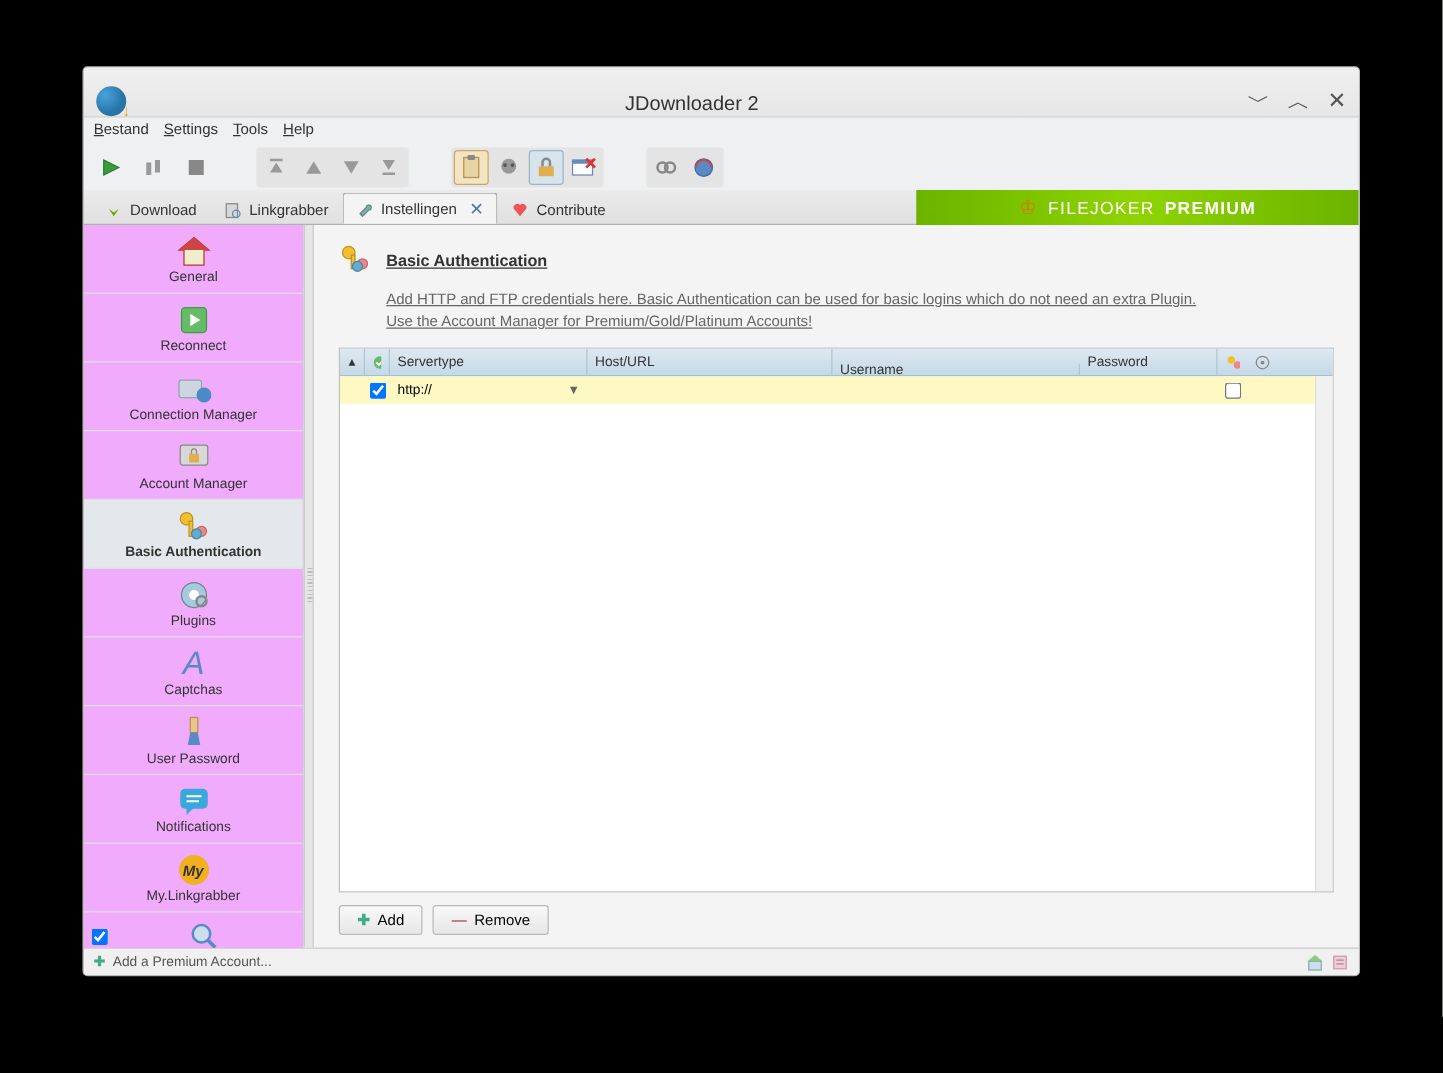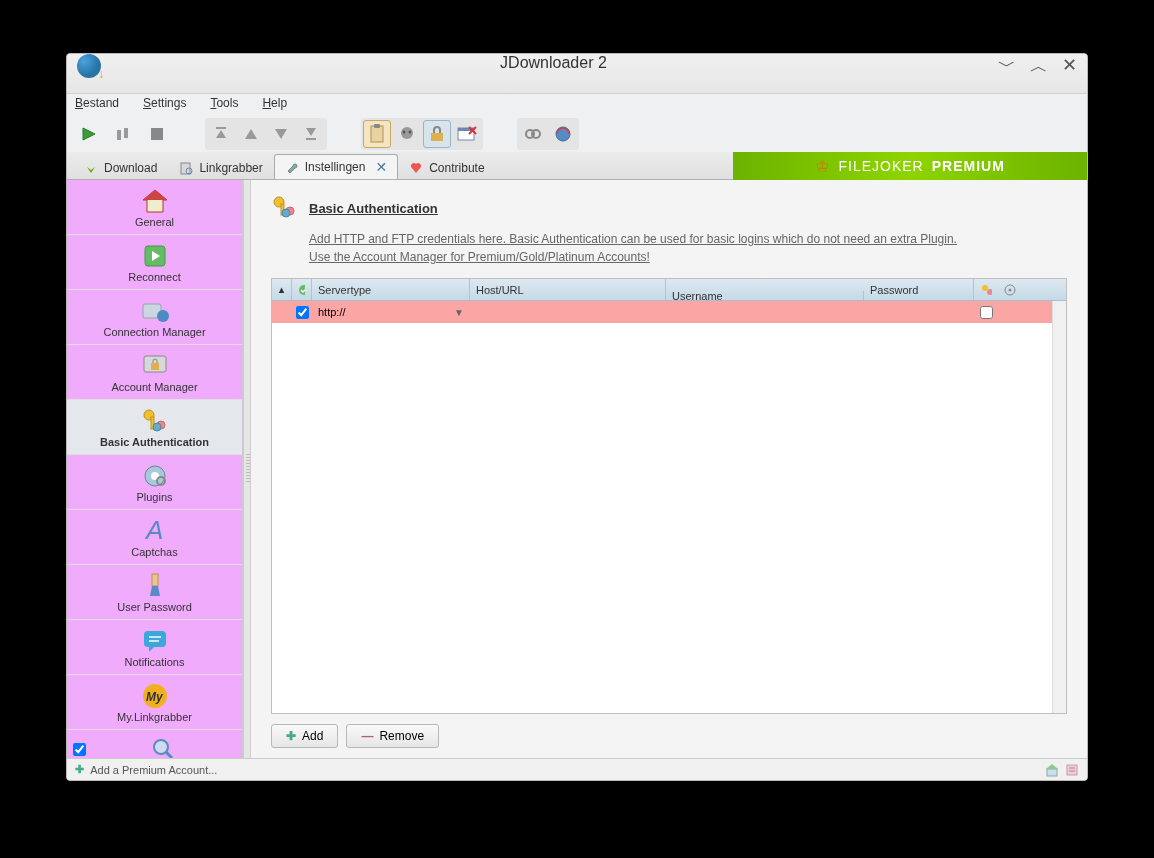--- a/index.html
+++ b/index.html
@@ -1,24 +1,24 @@
 <!DOCTYPE html>
 <html><head>
 <meta charset="utf-8">
 <style>
 * { margin: 0; padding: 0; box-sizing: border-box; font-family: -apple-system, BlinkMacSystemFont, "Segoe UI", sans-serif; }
 body { background: #000; width: 1154px; height: 858px; position: relative; }
 .window { position: absolute; left: 66px; top: 53px; width: 1022px; height: 728px; background: #eff0f1; border: 1px solid #b8b8b8; border-radius: 4px; overflow: hidden; display: flex; flex-direction: column; }
-.titlebar { height: 40px; background: linear-gradient(#f0f0f0, #e6e6e6); display: flex; align-items: flex-start; padding: 0 10px; border-bottom: 1px solid #d0d0d0; }
+.titlebar { height: 40px; background: linear-gradient(#f0f0f0, #e6e6e6); display: flex; align-items: flex-end; padding: 0 10px; border-bottom: 1px solid #d0d0d0; }
 .titlebar-icon { width: 24px; height: 24px; border-radius: 50%; background: radial-gradient(circle at 30% 30%, #4aa3df 0%, #2874a6 60%); position: relative; margin-right: 8px; }
 .titlebar-icon::after { content: '↓'; position: absolute; right: -3px; bottom: -3px; font-size: 12px; color: #e6a800; font-weight: bold; }
 .titlebar-title { flex: 1; text-align: center; font-size: 16px; font-weight: 500; color: #333; }
 .titlebar-controls { display: flex; gap: 14px; }
 .titlebar-controls span { cursor: pointer; font-size: 18px; color: #555; }
-.menubar { height: 22px; padding: 2px 8px; display: flex; gap: 24px; font-size: 12px; color: #333; }
+.menubar { height: 22px; padding: 2px 8px; display: flex; gap: 12px; font-size: 12px; color: #333; }
 .menubar span { cursor: pointer; }
 .menubar span u { text-decoration: underline; }
 .toolbar { height: 36px; padding: 4px 8px; display: flex; align-items: center; gap: 6px; }
 .tool-btn { width: 28px; height: 28px; display: flex; align-items: center; justify-content: center; border-radius: 3px; }
 .tool-grp { display: flex; gap: 2px; background: #e4e4e4; padding: 2px; border-radius: 3px; }
 .tool-grp.spaced { margin-left: 28px; }
 .tabbar { height: 28px; display: flex; align-items: flex-end; border-bottom: 1px solid #b0b0b0; background: linear-gradient(#ebebeb, #e0e0e0); position: relative; padding-left: 6px; }
 .tab { display: flex; align-items: center; gap: 6px; padding: 4px 10px; font-size: 12px; border: 1px solid transparent; border-bottom: none; cursor: pointer; color: #333; }
 .tab.active { background: #f4f4f4; border-color: #aaa; border-top-left-radius: 3px; border-top-right-radius: 3px; font-weight: normal; }
 .tab-close { color: #4a7aa5; font-size: 14px; margin-left: 4px; }
@@ -40,21 +40,21 @@
 .table-head { display: flex; height: 22px; background: linear-gradient(#dde9f1, #c5d9e7); border-bottom: 1px solid #a8bfd0; font-size: 11px; color: #333; }
 .th-cell { border-right: 1px solid #b0c4d4; display: flex; align-items: center; padding: 0 6px; }
 .th-sort { width: 20px; justify-content: center; }
 .th-check { width: 20px; justify-content: center; color: #5a5; }
 .th-servertype { width: 158px; }
 .th-host { width: 196px; }
 .th-user { width: 198px; margin-top: 12px; }
 .th-pass { width: 110px; }
 .th-ico { width: 24px; justify-content: center; border-right: none; }
 .table-body { flex: 1; overflow-y: auto; position: relative; }
-.row { display: flex; height: 22px; background: #fca5a5; align-items: center; font-size: 11px; }
+.row { display: flex; height: 22px; background: #fef9c3; align-items: center; font-size: 11px; }
 .td-cell { height: 100%; display: flex; align-items: center; padding: 0 6px; }
 .td-sort { width: 20px; }
 .td-check { width: 20px; justify-content: center; }
 .td-servertype { width: 158px; position: relative; }
 .td-servertype .dd { position: absolute; right: 6px; color: #666; font-size: 10px; }
 .td-host { width: 196px; }
 .td-user { width: 198px; }
 .td-pass { width: 110px; }
 .td-ico { width: 24px; justify-content: center; }
 .td-check input, .td-ico input { width: 13px; height: 13px; }

